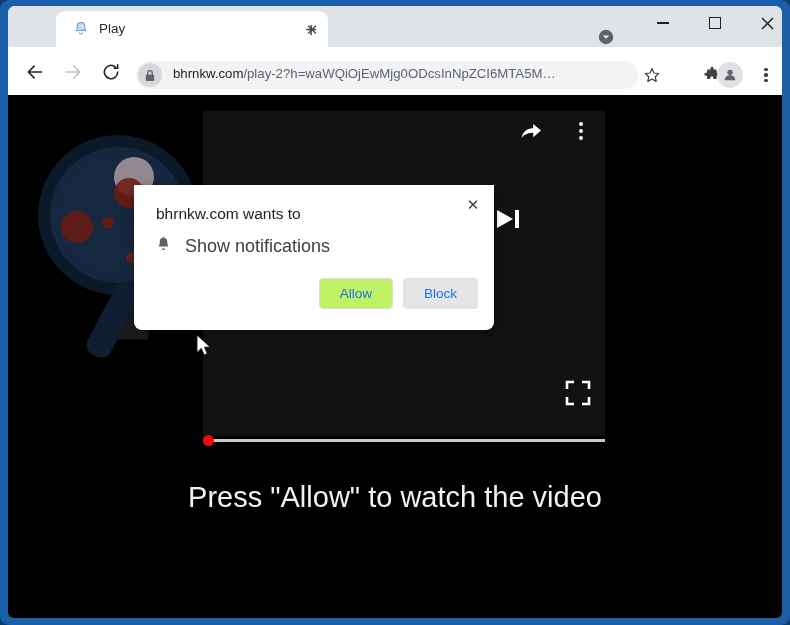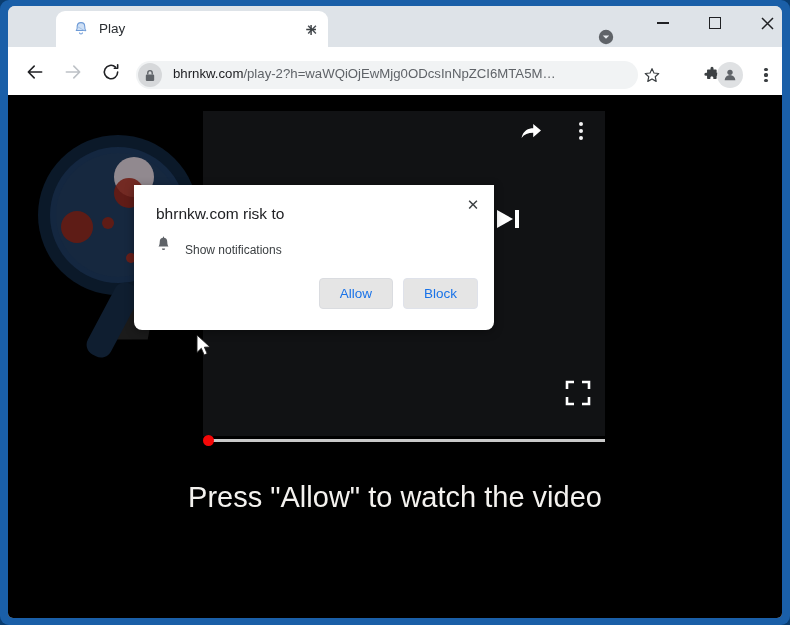--- a/index.html
+++ b/index.html
@@ -277,37 +277,37 @@
   }
   #dialog-title {
     position: absolute; left: 22px; top: 20px;
     font-size: 15.5px; color: #202124;
   }
   #dialog-perm-row {
     position: absolute; left: 22px; top: 51px;
     display: flex; align-items: center; gap: 14px;
   }
   #dialog-perm-label {
-    font-size: 12px; color: #3c4043; margin-top: 7px;
+    font-size: 18px; color: #3c4043;
   }
   #dialog-buttons {
     position: absolute; right: 16px; top: 93px;
     display: flex; gap: 10px;
   }
   .dlg-btn {
     height: 31px;
     padding: 0 20px;
     border-radius: 4px;
     font-size: 13.5px;
     color: #1a73e8;
     display: flex; align-items: center; justify-content: center;
     cursor: pointer;
   }
   #allow-button {
-    background: #e5e5e5;
+    background: #bef264;
     border: 1px solid #dadce0;
   }
   #block-button {
     background: #e5e5e5;
     border: 1px solid #dfe2ea;
   }
 </style>
 </head>
 <body>
 
@@ -481,21 +481,21 @@
       </div>
 
       <div id="cta-text">Press "Allow" to watch the video</div>
 
       <svg id="cursor-arrow" viewBox="0 0 16 24">
         <path d="M1 1 L1 18.5 L5.3 14.3 L8.2 21 L11.2 19.6 L8.4 13.2 L14 13 Z" fill="#ffffff" stroke="#1d1d1d" stroke-width="0.9" stroke-linejoin="round"></path>
       </svg>
 
       <div id="permission-dialog">
         <span id="dialog-close">✕</span>
-        <div id="dialog-title">bhrnkw.com risk to</div>
+        <div id="dialog-title">bhrnkw.com wants to</div>
         <div id="dialog-perm-row">
           <span>
             <svg width="15" height="17" viewBox="0 0 20 22">
               <path d="M10 2 C6.8 2 5 4.2 5 7.2 C5 12 3.3 13.6 3.3 13.6 H16.7 S15 12 15 7.2 C15 4.2 13.2 2 10 2 Z" fill="#5f6368"></path>
               <path d="M7.8 16.2 a2.2 2.2 0 0 0 4.4 0 Z" fill="#5f6368"></path>
               <rect x="9.2" y="0.4" width="1.6" height="2.4" rx="0.8" fill="#5f6368"></rect>
             </svg>
           </span>
           <span id="dialog-perm-label">Show notifications</span>
         </div>

